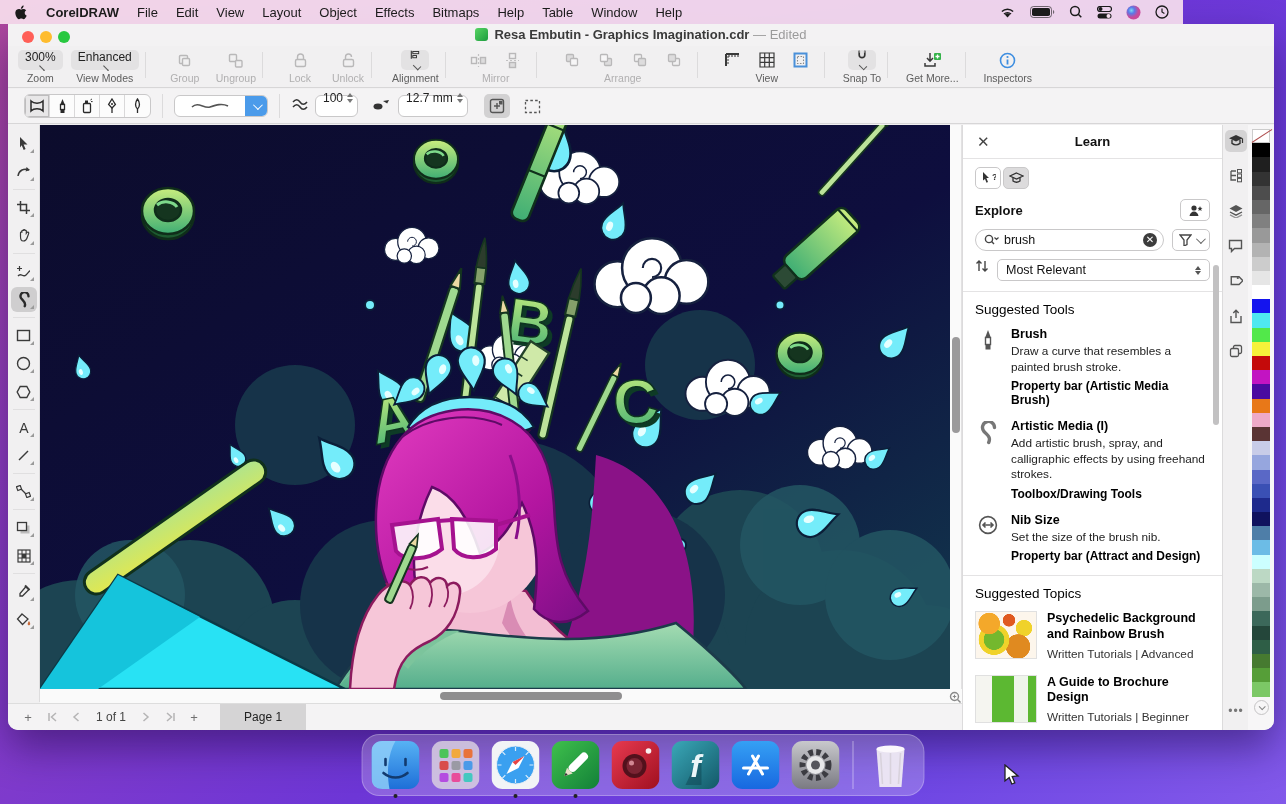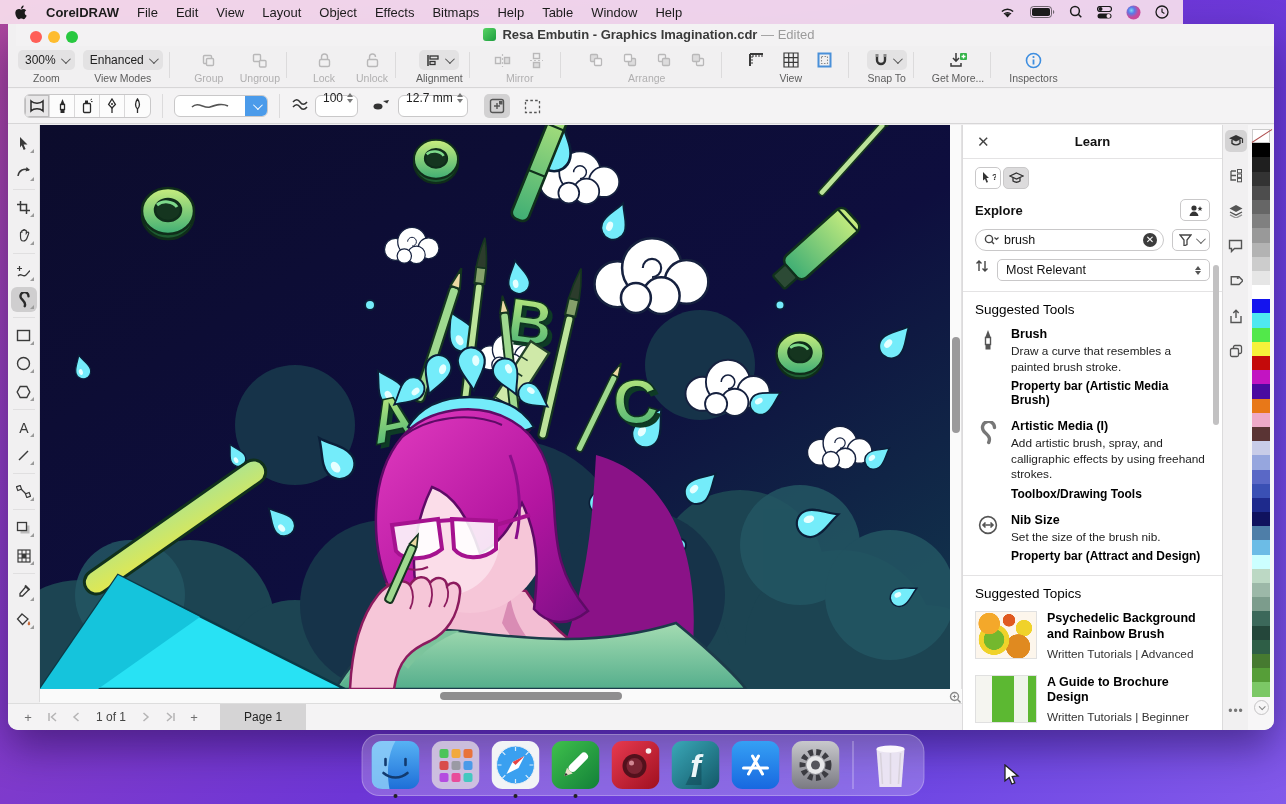--- a/index.html
+++ b/index.html
@@ -13,33 +13,33 @@
   .menubar .mitem { padding:0 9px; }
   .menubar .mitem.app { font-weight:bold; }
   .menubar .spacer { flex:1; }
   .statusicons { display:flex; align-items:center; gap:14px; margin-right:14px; }
   .statusicons svg { display:block; }
 
   
   .window { position:absolute; left:8px; top:24px; width:1266px; height:706px;
     background:#f1f0f1; border-radius:0 0 10px 10px; box-shadow:0 18px 40px rgba(20,0,50,.45);
     overflow:hidden; }
-  .titlebar { position:absolute; left:8px; top:0; width:100%; height:22px; background:#f3f2f3; }
+  .titlebar { position:absolute; left:0; top:0; width:100%; height:22px; background:#f3f2f3; }
   .tl { position:absolute; top:7px; width:12px; height:12px; border-radius:50%; }
   .tl.red{ left:14px; background:#ff5f57;} .tl.yellow{ left:32px; background:#febc2e;} .tl.green{ left:50px; background:#28c840;}
   .titletext { position:absolute; top:3px; left:0; right:0; text-align:center; font-size:13px; color:#3a3a3a; font-weight:bold;}
   .titletext .docicon { display:inline-block; width:13px; height:13px; background:linear-gradient(135deg,#57d463,#1d9c3f); border-radius:3px; vertical-align:-2px; margin-right:6px;}
   .titletext .edited { color:#9b9b9b; font-weight:normal; }
 
   
   .toolbar { position:absolute; left:0; top:22px; width:100%; height:42px; background:#f1f0f1; border-bottom:1px solid #d7d6d7;
     display:flex; align-items:flex-start; }
   .tgroup { display:flex; flex-direction:column; align-items:center; margin-top:4px; }
   .tglabel { font-size:10.5px; color:#5d5d5d; margin-top:2px; }
-  .pill { background:#e3e2e3; border-radius:5px; height:20px; display:flex; align-items:center; padding:0 7px; font-size:12px; color:#222; gap:5px;}
+  .pill { background:#e3e2e3; border-radius:5px; height:20px; display:flex; align-items:center; padding:0 7px; font-size:12px; color:#222; gap:5px;flex-direction:column;}
   .chev { width:7px; height:7px; border-right:1.6px solid #555; border-bottom:1.6px solid #555; transform:rotate(45deg) translateY(-2px); }
   .iconrow { display:flex; align-items:center; gap:0; height:20px;}
   .tbicon { width:34px; height:20px; display:flex; align-items:center; justify-content:center; }
   .tsep { width:1px; height:26px; background:#dcdbdc; margin:6px 6px 0 6px; }
 
   
   .propbar { position:absolute; left:0; top:65px; width:100%; height:35px; background:#f4f3f4; border-bottom:1px solid #d7d6d7;
     display:flex; align-items:center; padding-left:16px; }
   .segct { display:flex; border:1px solid #c9c8c9; border-radius:6px; background:#fcfcfc; overflow:hidden; }
   .segbtn { width:25px; height:22px; display:flex; align-items:center; justify-content:center; border-right:1px solid #d9d8d9;}

